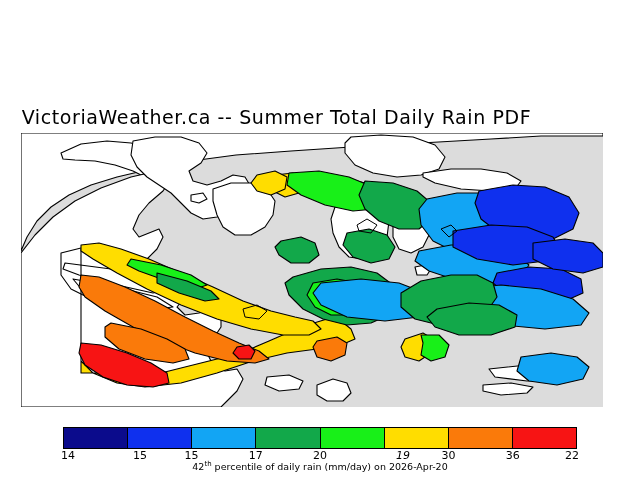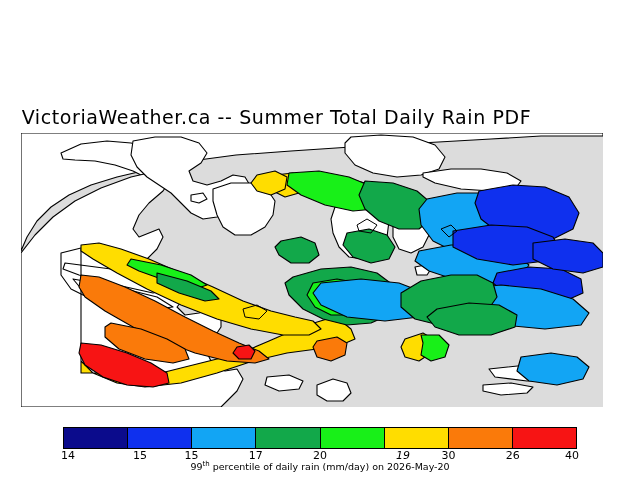--- a/index.html
+++ b/index.html
@@ -298,19 +298,19 @@
 </div>
 
 <div id="cb-ticks">
     <div class="cb-tick" style="left: 0px; transform: translateX(-2px);">14</div>
     <div class="cb-tick" style="left: 77px;">15</div>
     <div class="cb-tick" style="left: 128.5px;">15</div>
     <div class="cb-tick" style="left: 192.75px;">17</div>
     <div class="cb-tick" style="left: 257px;">20</div>
     <div class="cb-tick" style="left: 340px; font-style: italic;">19</div>
     <div class="cb-tick" style="left: 385.5px;">30</div>
-    <div class="cb-tick" style="left: 449.75px;">26</div>
-    <div class="cb-tick" style="left: 514px; transform: translateX(-100%); margin-left: 2px;">40</div>
+    <div class="cb-tick" style="left: 449.75px;">36</div>
+    <div class="cb-tick" style="left: 514px; transform: translateX(-100%); margin-left: 2px;">22</div>
   </div>
 
 <div id="cb-caption">
-  <span>99</span><sup>th</sup><span> percentile of daily rain (mm/day) on 2026-May-20</span>
+  <span>42</span><sup>th</sup><span> percentile of daily rain (mm/day) on 2026-Apr-20</span>
 </div>
 
 </body></html>

